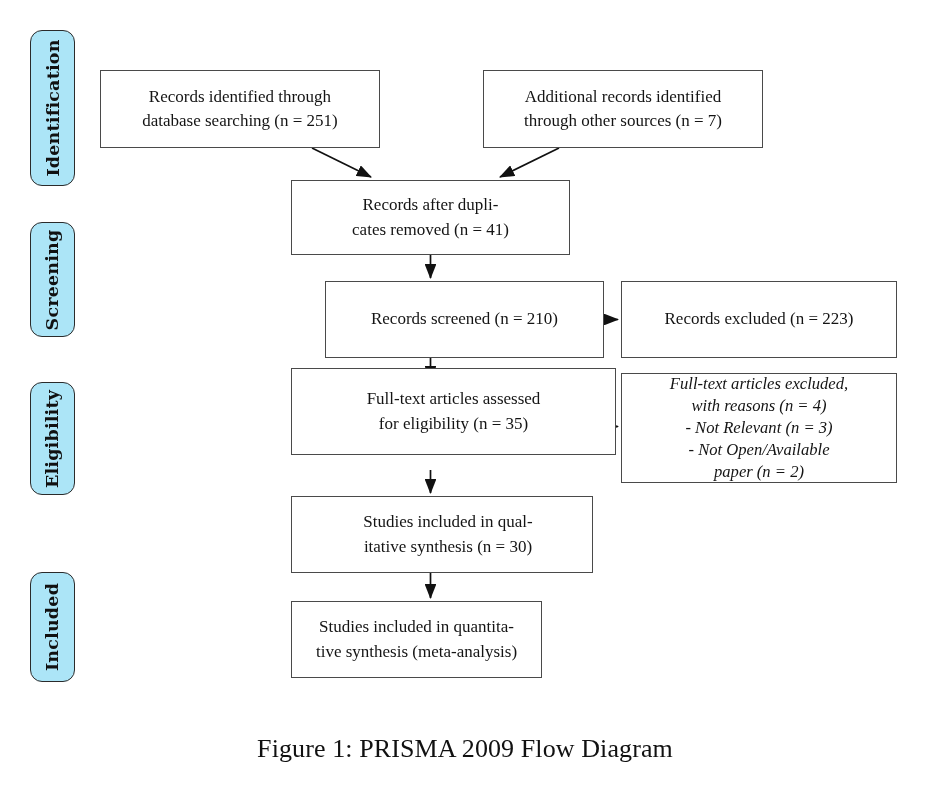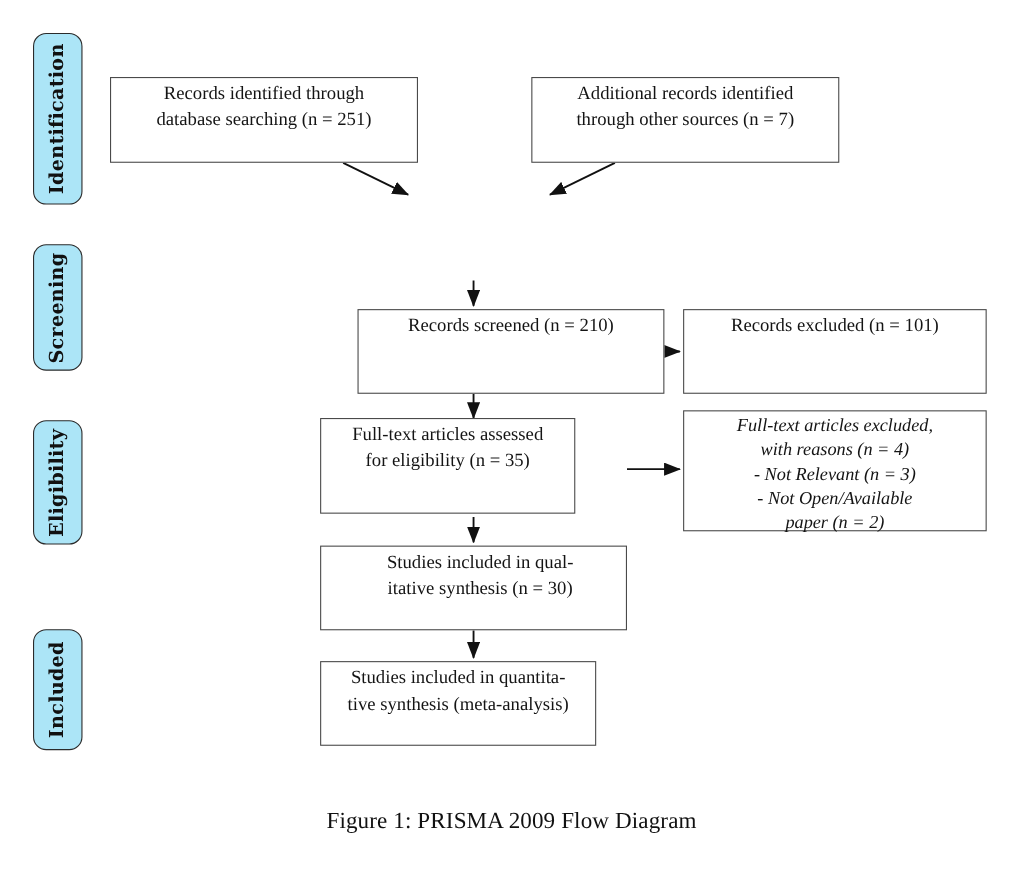--- a/index.html
+++ b/index.html
@@ -44,20 +44,21 @@
     color: #111111;
   }
 
   
   .flow-box {
     position: absolute;
     box-sizing: border-box;
     background: #ffffff;
     border: 1.5px solid #4a4a4a;
     display: flex;
+    align-items: center;
     justify-content: center;
     text-align: center;
     padding: 2px 8px;
   }
   .flow-box .box-text {
     font-family: "Liberation Serif", "DejaVu Serif", serif;
     font-size: 17px;
     line-height: 1.42;
     color: #141414;
     white-space: pre-line;
@@ -77,21 +78,21 @@
   }
 
   
   #figure-caption {
     position: absolute;
     left: 0;
     top: 734px;
     width: 930px;
     text-align: center;
     font-family: "Liberation Serif", "DejaVu Serif", serif;
-    font-size: 21px;
+    font-size: 26px;
     color: #111111;
     letter-spacing: 0.1px;
   }
 </style>
 </head>
 <body>
 
 <div id="figure-root">
 
   <div class="phase-label" style="left:30px; top:30px; width:45px; height:156px;">
@@ -137,43 +138,47 @@
   <div class="flow-box" style="left:100px; top:70px; width:280px; height:78px;">
     <span class="box-text">Records identified through
 database searching (n = 251)</span>
   </div>
 
   <div class="flow-box" style="left:483px; top:70px; width:280px; height:78px;">
     <span class="box-text">Additional records identified
 through other sources (n = 7)</span>
   </div>
 
+  <div class="flow-box" style="left:291px; top:180px; width:279px; height:75px;">
+    <span class="box-text">Records after dupli-
+cates removed (n = 41)</span>
+  </div>
 
   <div class="flow-box" style="left:291px; top:281px; width:279px; height:77px;margin-left:34px;">
     <span class="box-text">Records screened (n = 210)</span>
   </div>
 
   <div class="flow-box" style="left:621px; top:281px; width:276px; height:77px;">
-    <span class="box-text">Records excluded (n = 101)</span>
+    <span class="box-text">Records excluded (n = 223)</span>
   </div>
 
-  <div class="flow-box" style="left:291px; top:380px; width:232px; height:87px;">
+  <div class="flow-box" style="left:291px; top:368px; width:325px; height:87px;">
     <span class="box-text">Full-text articles assessed
 for eligibility (n = 35)</span>
   </div>
 
   <div class="flow-box tight" style="left:621px; top:373px; width:276px; height:110px;font-style:italic;">
     <span class="box-text">Full-text articles excluded,
 with reasons (n = 4)
 - Not Relevant (n = 3)
 - Not Open/Available
 paper (n = 2)</span>
   </div>
 
-  <div class="flow-box" style="left:291px; top:496px; width:279px; height:77px;padding-left:20px;">
+  <div class="flow-box" style="left:291px; top:496px; width:302px; height:77px;padding-left:20px;">
     <span class="box-text">Studies included in qual-
 itative synthesis (n = 30)</span>
   </div>
 
   <div class="flow-box" style="left:291px; top:601px; width:251px; height:77px;">
     <span class="box-text">Studies included in quantita-
 tive synthesis (meta-analysis)</span>
   </div>
 
   <div id="figure-caption">Figure 1: PRISMA 2009 Flow Diagram</div>

